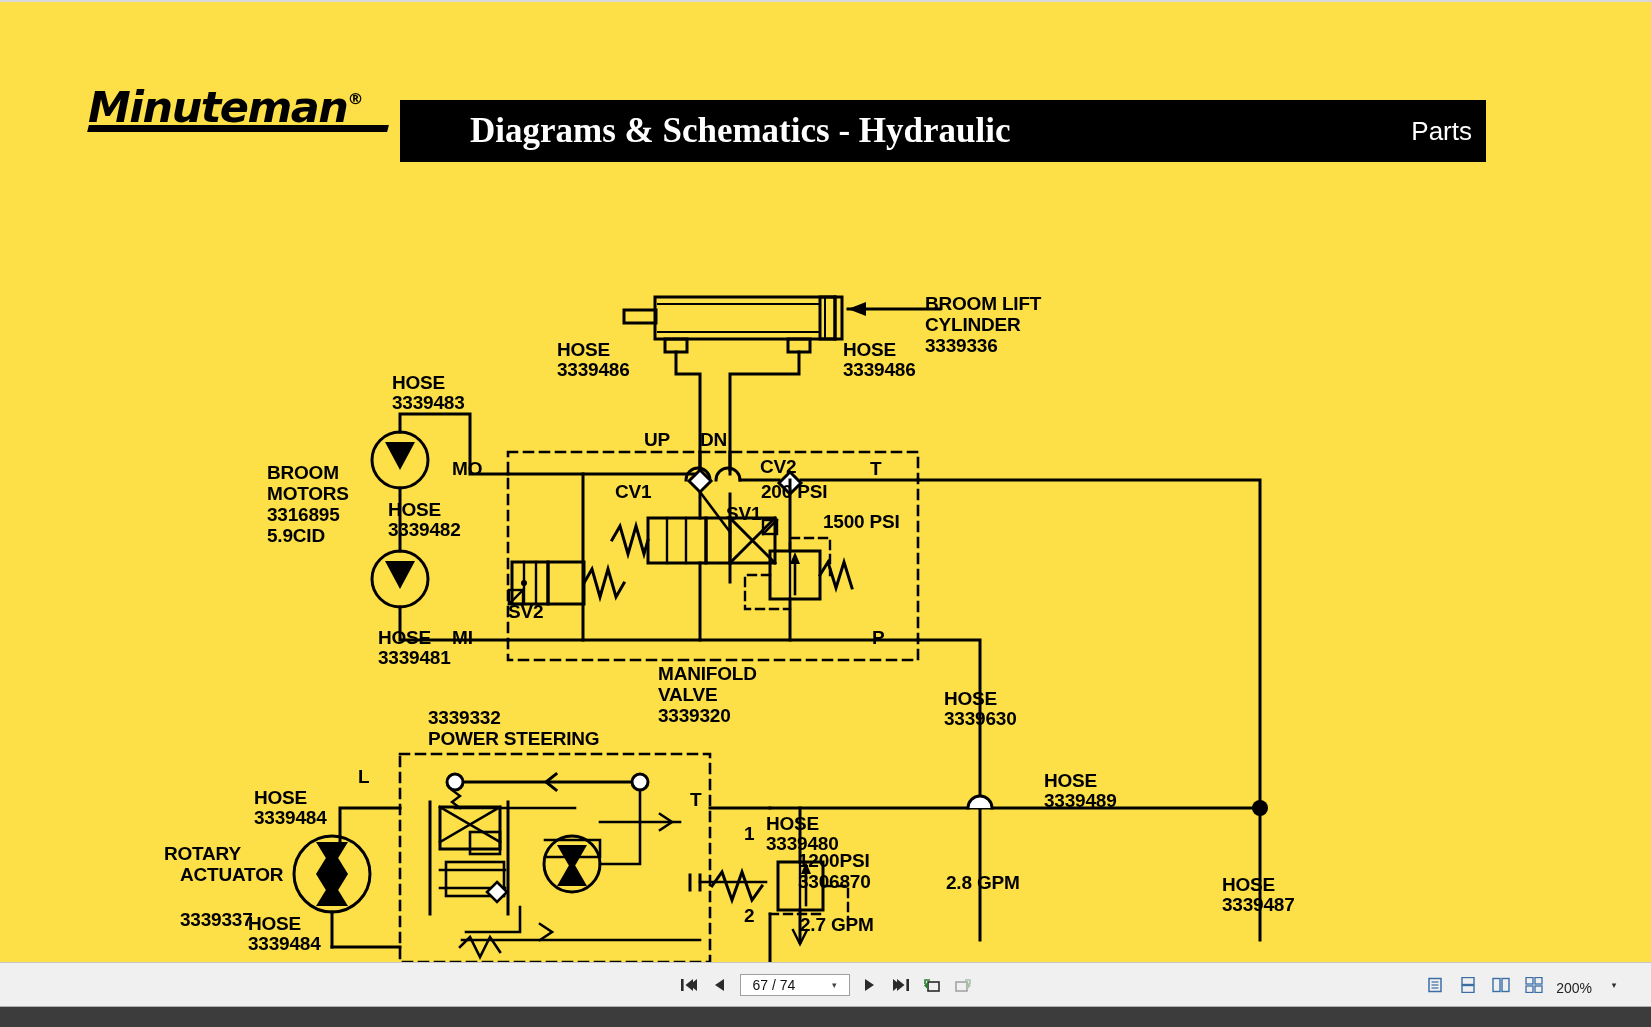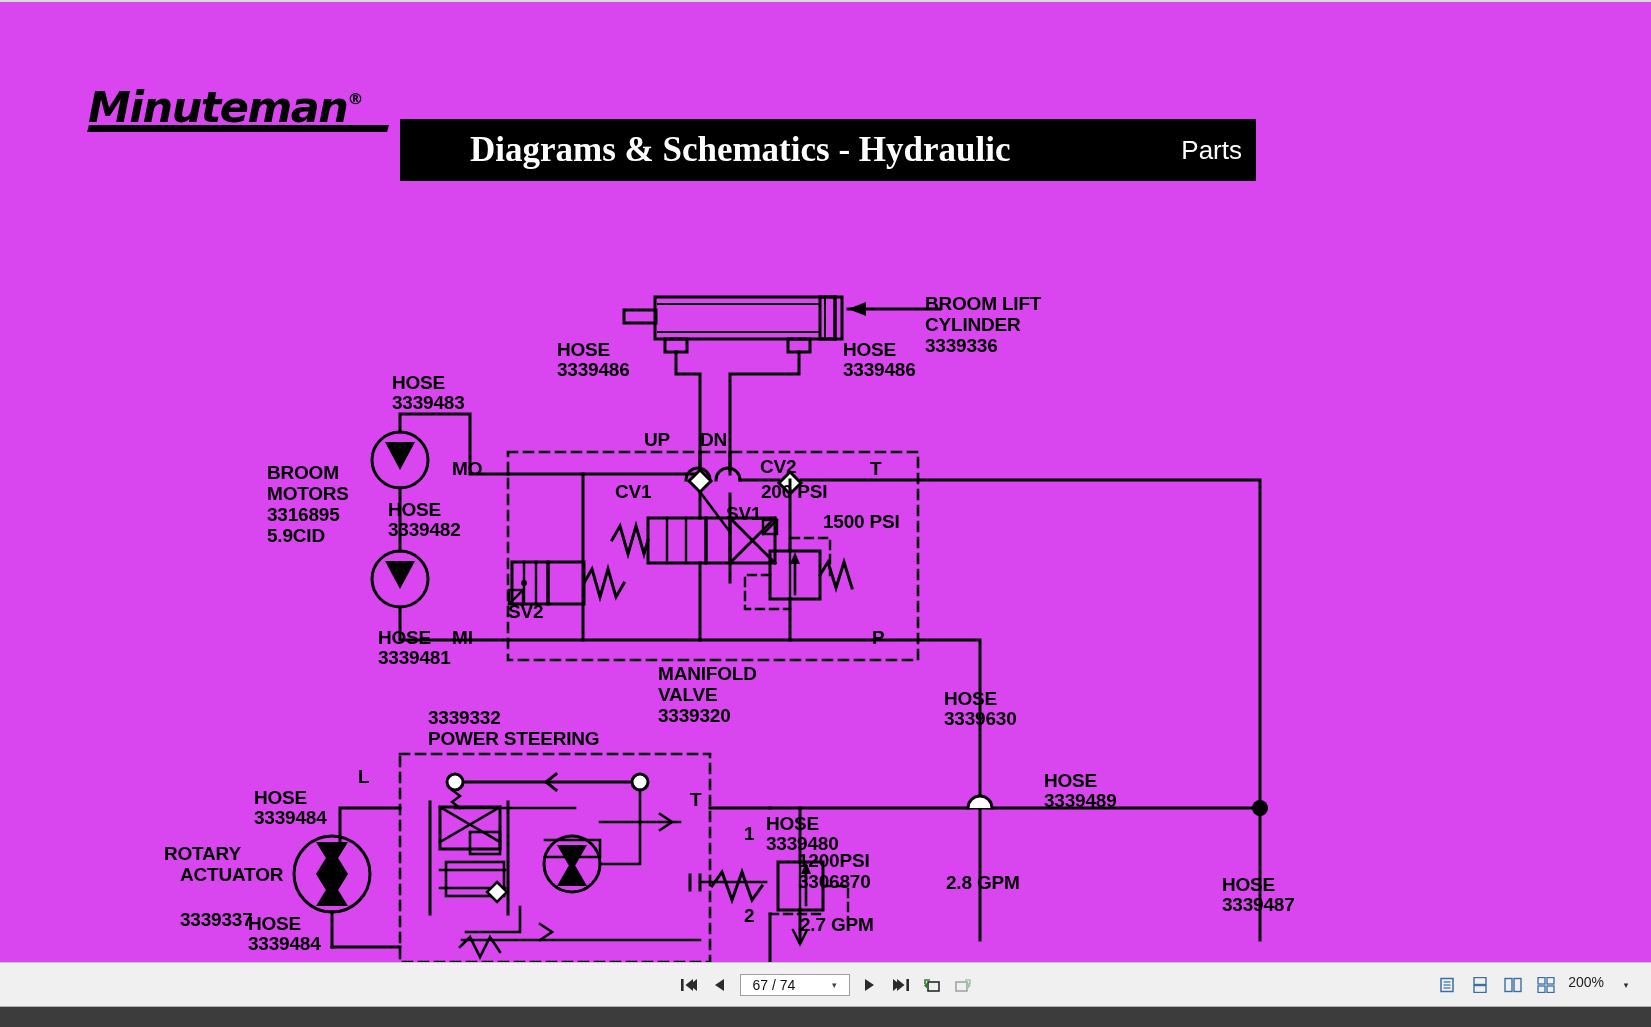--- a/index.html
+++ b/index.html
@@ -9,42 +9,42 @@
     background: #ffffff;
     font-family: "Liberation Sans", sans-serif;
     overflow: hidden;
   }
   #app { position: relative; width: 1651px; height: 1027px; background: #fff; }
 
   
   .top-rule { position: absolute; left: 0; top: 0; width: 1651px; height: 2px; background: #d9d9d9; }
 
   
-  .page-sheet { position: absolute; left: 0; top: 2px; width: 1651px; height: 960px; background: #d946ef; overflow: hidden; }
+  .page-sheet { position: absolute; left: 0; top: 2px; width: 1651px; height: 960px; background: #fde047; overflow: hidden; }
 
   
   .logo-block { position: absolute; left: 88px; top: 84px; width: 320px; height: 92px; }
   .logo-minuteman {
     font-family: "DejaVu Sans", sans-serif;
     font-weight: bold; font-style: italic;
     font-size: 43px; letter-spacing: -1.5px;
     color: #000; line-height: 1; white-space: nowrap;
   }
   .logo-minuteman .reg { font-size: 16px; vertical-align: 18px; font-style: normal; }
   .logo-underline { width: 300px; height: 7px; background: #000; margin-top: -4px; transform: skewX(-14deg); }
   .logo-powerboss {
     font-family: "DejaVu Sans", sans-serif;
     font-weight: bold; font-style: italic;
     font-size: 35px; letter-spacing: -0.5px;
     color: #000; line-height: 1; margin-top: 5px; margin-left: 42px; white-space: nowrap;
   }
   .logo-powerboss .reg { font-size: 14px; vertical-align: 14px; font-style: normal; }
 
   .title-banner {
-    position: absolute; left: 400px; top: 117px; width: 856px; height: 62px;
+    position: absolute; left: 400px; top: 98px; width: 1086px; height: 62px;
     background: #000000;
   }
   .title-banner .title-text {
     position: absolute; left: 70px; top: 50%; transform: translateY(-50%);
     font-family: "Liberation Serif", serif;
     font-weight: bold; font-size: 35px; color: #ffffff; white-space: nowrap;
   }
   .title-banner .section-text {
     position: absolute; right: 14px; top: 50%; transform: translateY(-50%);
     font-family: "Liberation Sans", sans-serif;
@@ -60,21 +60,21 @@
     line-height: 20px; white-space: pre; letter-spacing: -0.2px;
   }
 
   
   .toolbar {
     position: absolute; left: 0; top: 962px; width: 1651px; height: 45px;
     background: #f0f0f0; border-top: 1px solid #c6c6c6; border-bottom: 1px solid #b0b0b0;
     display: flex; align-items: center;
   }
   .tb-center { position: absolute; left: 50%; transform: translateX(-50%); display: flex; align-items: center; gap: 9px; }
-  .tb-right { position: absolute; right: 14px; display: flex; align-items: flex-start; gap: 11px; }
+  .tb-right { position: absolute; right: 26px; display: flex; align-items: flex-end; gap: 11px; }
   .tb-btn {
     width: 22px; height: 22px; display: flex; align-items: center; justify-content: center;
     color: #2b2b2b; font-size: 14px; cursor: pointer; user-select: none;
   }
   .tb-btn.dim { opacity: 0.38; }
   .pagebox {
     display: flex; align-items: center;
     width: 110px; height: 22px; background: #fff;
     border: 1px solid #a0a0a0; font-size: 14px; color: #111;
     padding: 0 12px; position: relative;

